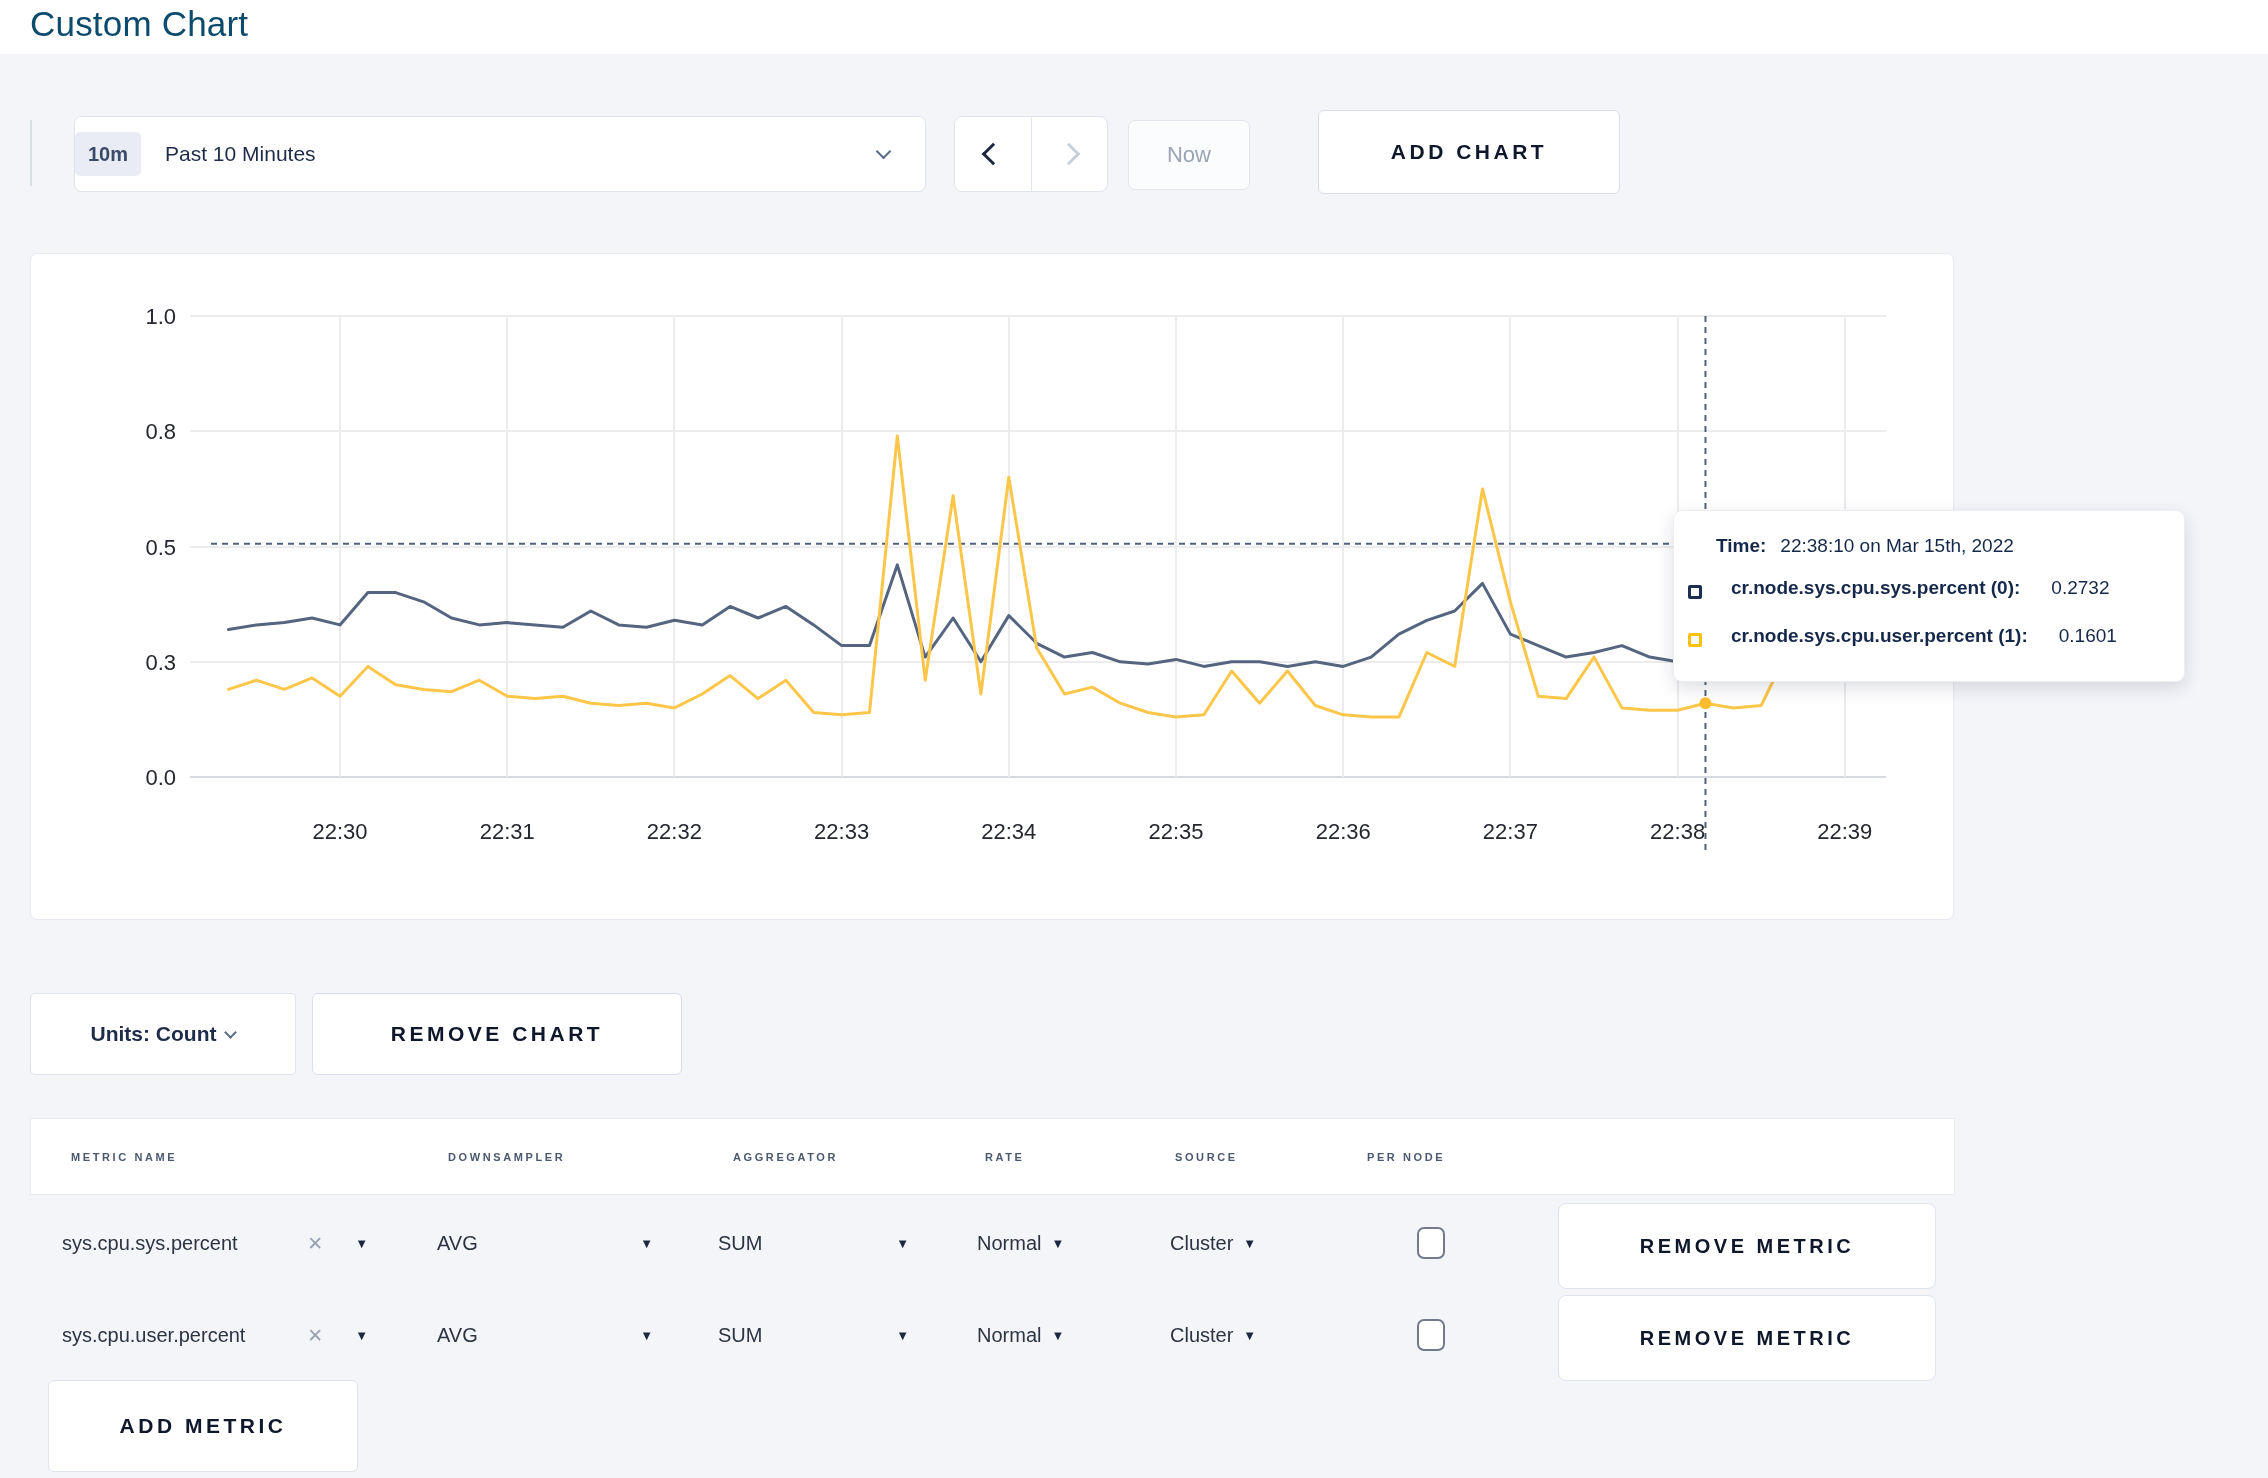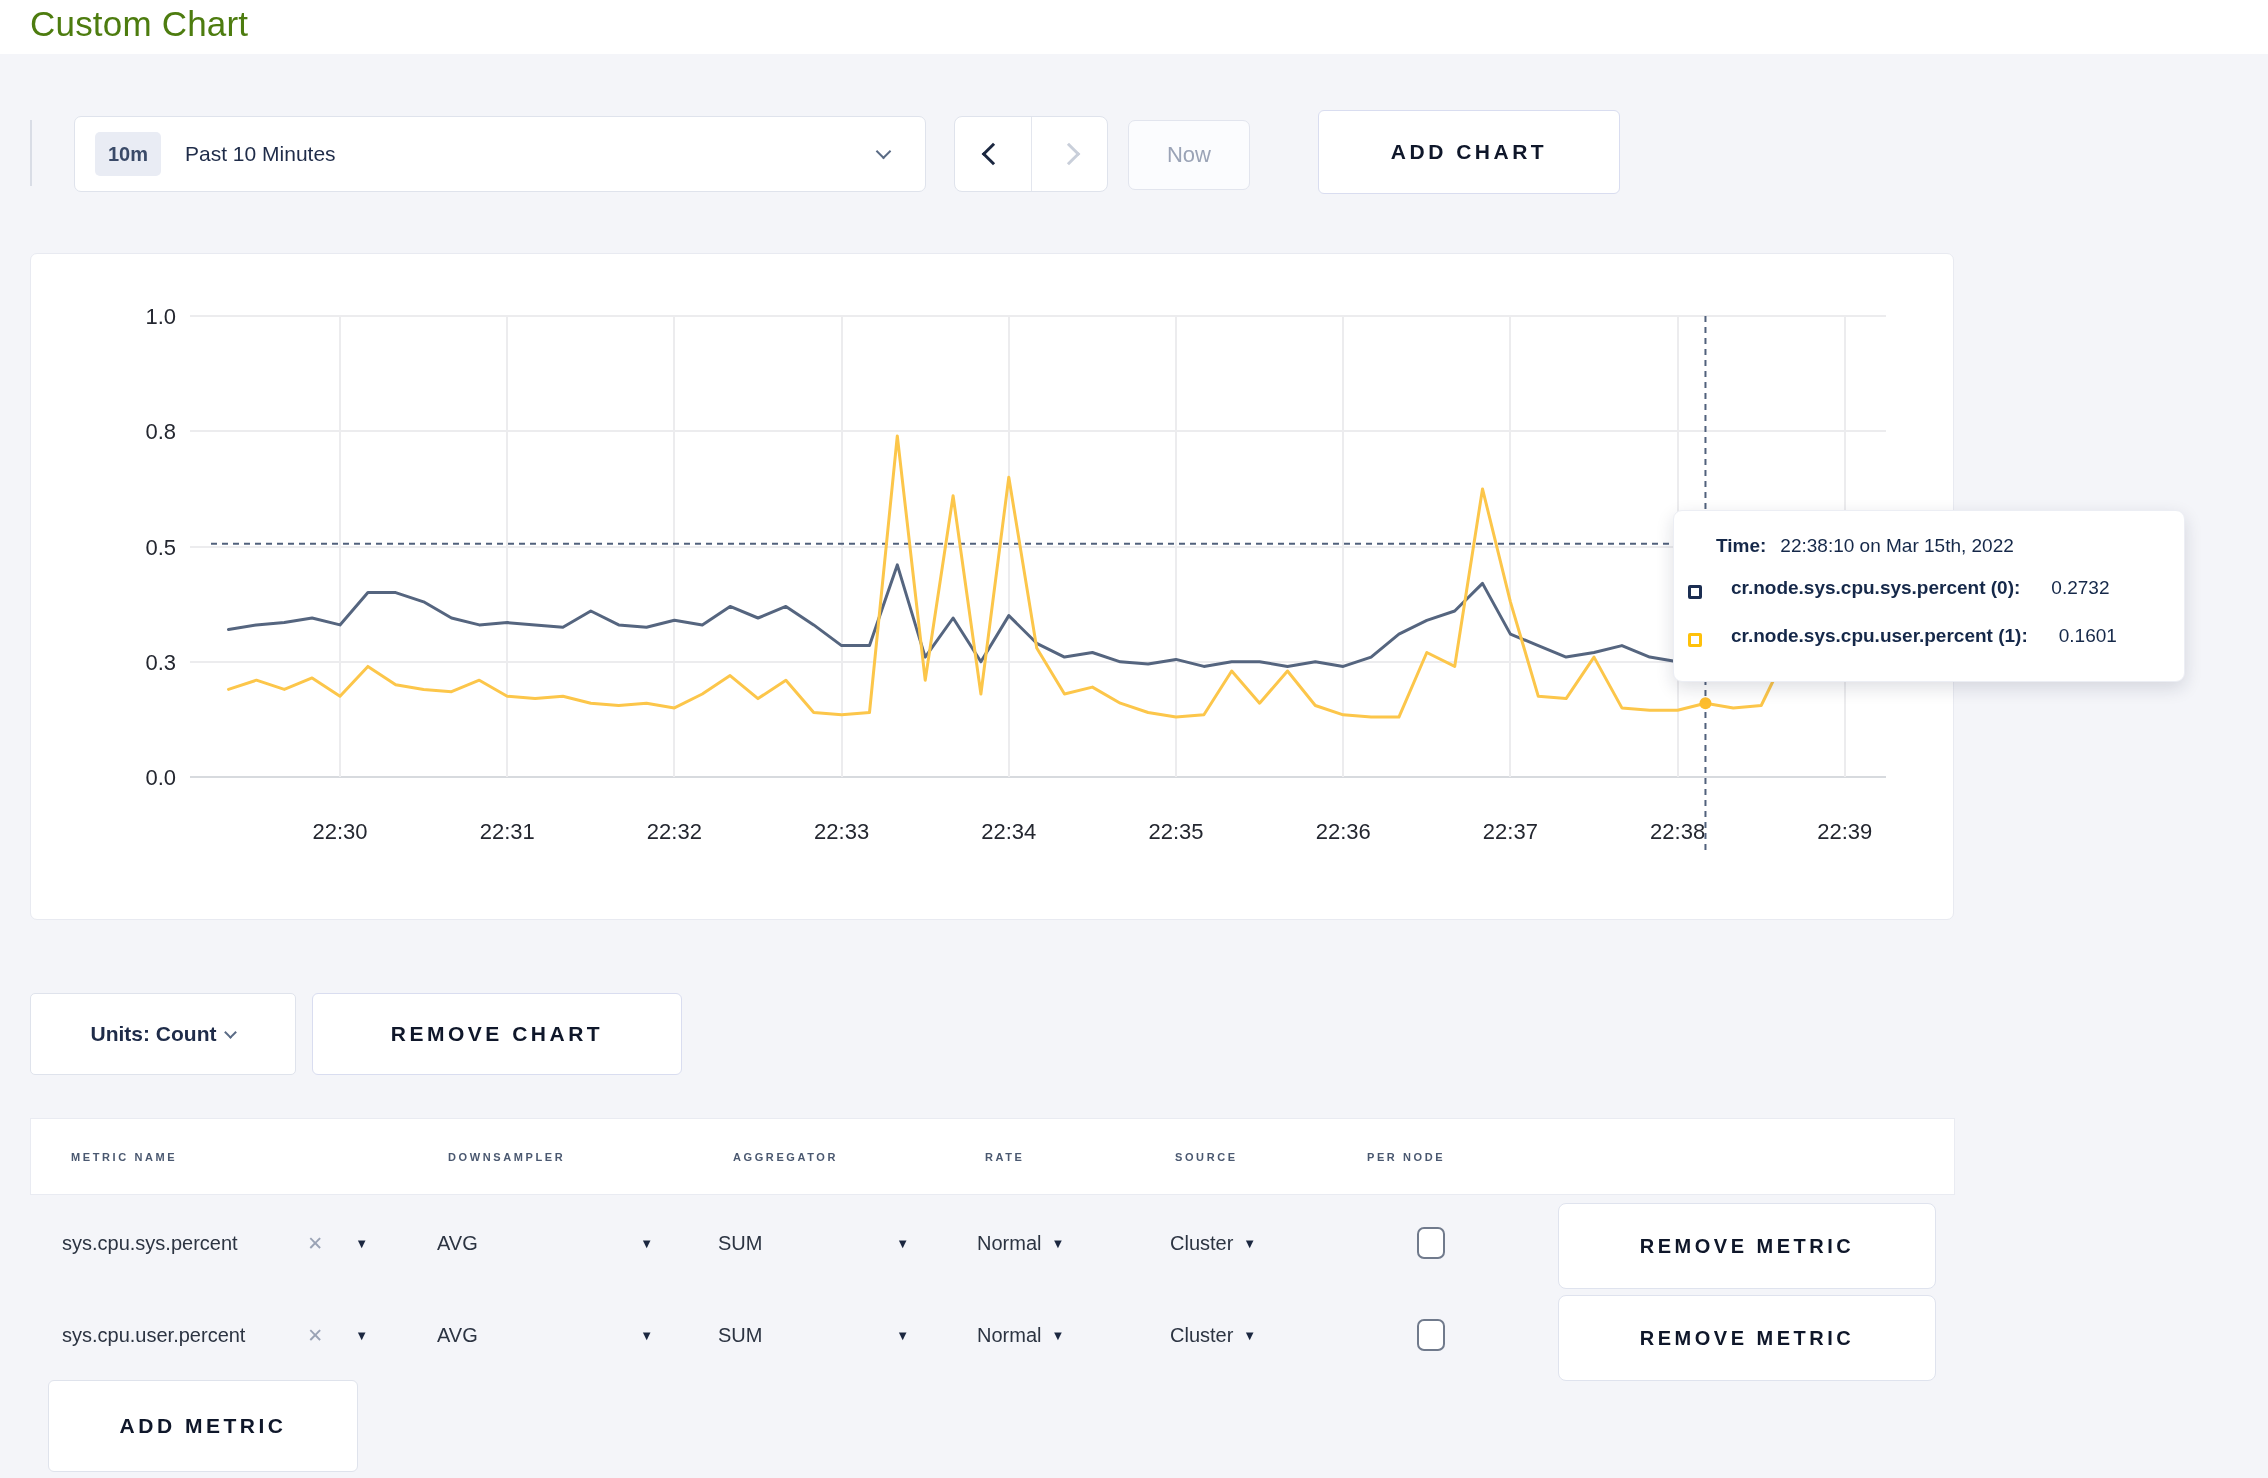--- a/index.html
+++ b/index.html
@@ -3,26 +3,26 @@
 <meta charset="utf-8">
 <style>
   * { margin:0; padding:0; box-sizing:border-box; }
   html,body { width:2268px; height:1478px; }
   body { font-family:"Liberation Sans", sans-serif; background:#f4f5f9; position:relative; overflow:hidden; color:#26282e; }
 
   .abs { position:absolute; }
 
   
   .topband { left:0; top:0; width:2268px; height:54px; background:#ffffff; }
-  .page-title { left:30px; top:4px; font-size:35px; font-weight:500; color:#4d7c0f; letter-spacing:.2px; }
+  .page-title { left:30px; top:4px; font-size:35px; font-weight:500; color:#0c4a6e; letter-spacing:.2px; }
 
   
   .toolbar-divider { left:30px; top:120px; width:2px; height:66px; background:#d9dde6; }
   .time-select { left:74px; top:116px; width:852px; height:76px; background:#fff; border:1px solid #dfe3ec; border-radius:7px; display:flex; align-items:center; cursor:pointer; }
-  .range-badge { margin-left:20px; width:66px; height:44px; background:#e9ecf4; border-radius:5px; display:flex; align-items:center; justify-content:center; font-size:20px; font-weight:700; color:#3a4a68; }
+  .range-badge { width:66px; height:44px; background:#e9ecf4; border-radius:5px; display:flex; align-items:center; justify-content:center; font-size:20px; font-weight:700; color:#3a4a68; }
   .range-label { margin-left:24px; font-size:21px; font-weight:500; color:#1f2c49; }
   .chev { display:inline-block; width:11px; height:11px; border-right:2.5px solid #5a6b85; border-bottom:2.5px solid #5a6b85; transform:rotate(45deg); }
   .time-select .chev { margin-left:auto; margin-right:36px; margin-top:-6px; }
 
   .pager { left:954px; top:116px; width:154px; height:76px; background:#fff; border:1px solid #dfe3ec; border-radius:8px; display:flex; }
   .pager button { flex:1; background:transparent; border:none; display:flex; align-items:center; justify-content:center; cursor:pointer; }
   .pager button:first-child { border-right:1px solid #e3e6ee; }
   .chev-big { display:inline-block; width:16px; height:16px; border-right:3.5px solid #1b2740; border-bottom:3.5px solid #1b2740; }
   .chev-left  { transform:rotate(135deg); }
   .chev-right { transform:rotate(-45deg); border-color:#c9cfda; }

